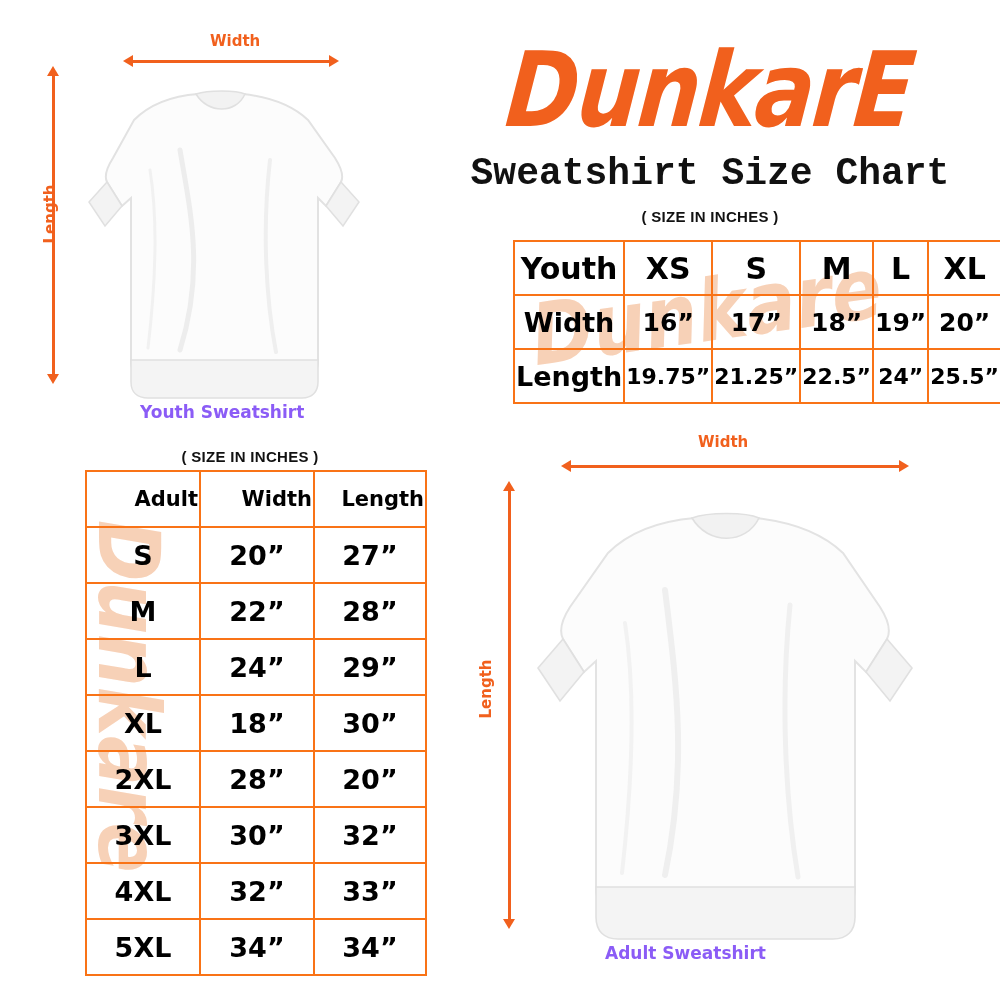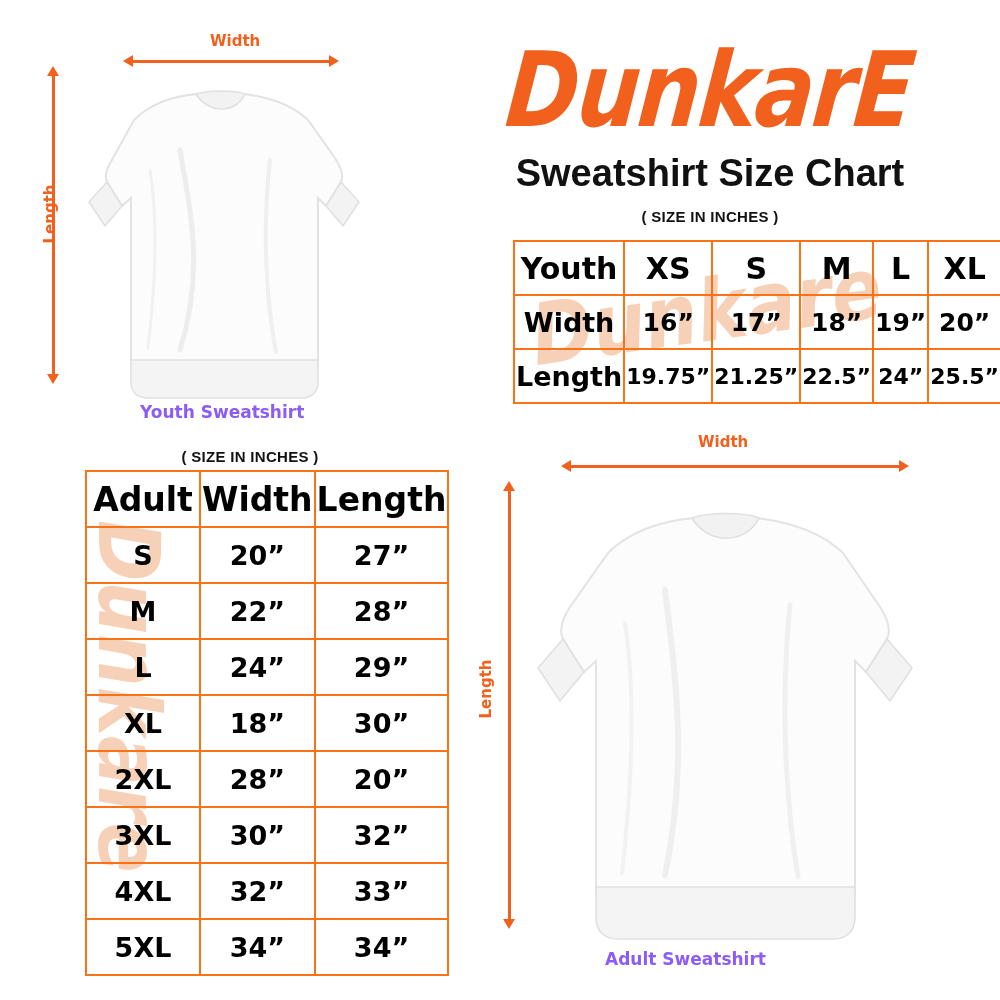--- a/index.html
+++ b/index.html
@@ -40,21 +40,21 @@
     transform-origin: center;
     white-space: nowrap;
   }
   #chart-title {
     left: 430px;
     top: 152px;
     width: 560px;
     text-align: center;
     font-size: 38px;
     font-weight: bold;
-    font-family: Liberation Sans, sans-serif;
+    font-family: Liberation Mono, monospace;
     color: #111111;
   }
   #youth-units {
     left: 430px;
     top: 208px;
     width: 560px;
     text-align: center;
     font-size: 15px;
     font-weight: bold;
     color: #111111;
@@ -126,21 +126,21 @@
   }
   #adult-table { left: 85px; top: 470px; }
   #adult-table td {
     height: 52px;
     font-size: 27px;
     font-weight: bold;
   }
   #adult-table td.c1 { width: 110px; }
   #adult-table td.c2 { width: 110px; }
   #adult-table td.c3 { width: 108px; }
-  #adult-table tr.row-head td { font-size: 33px; }
+  #adult-table tr.row-head td { font-size: 21px; text-align: right; }
 
   
   .shirt-caption {
     font-size: 17px;
     font-weight: bold;
     color: #8b5cf6;
     font-family: "DejaVu Sans", sans-serif;
   }
 
   
@@ -329,14 +329,14 @@
       <path d="M103 214 L124 247 L100 276 L78 243 Z" fill="#f3f3f3" stroke="#e0e0e0" stroke-width="1.6"></path>
       <path d="M427 214 L406 247 L430 276 L452 243 Z" fill="#f3f3f3" stroke="#e0e0e0" stroke-width="1.6"></path>
 
       <path d="M136 462 L395 462 L395 492 C395 506 387 514 373 514 L158 514 C144 514 136 506 136 492 Z" fill="#f4f4f4" stroke="#e0e0e0" stroke-width="1.6"></path>
 
       <path d="M205 165 C216 255 228 340 205 450" fill="none" stroke="#efefef" stroke-width="6" stroke-linecap="round"></path>
       <path d="M330 180 C320 280 326 380 338 452" fill="none" stroke="#f0f0f0" stroke-width="5" stroke-linecap="round"></path>
       <path d="M165 198 C176 270 172 360 162 448" fill="none" stroke="#f2f2f2" stroke-width="4" stroke-linecap="round"></path>
     </g>
   </svg>
-  <div class="abs shirt-caption" style="left:145px;top:518px;width:240px;margin-top:6px;">Adult Sweatshirt</div>
+  <div class="abs shirt-caption" style="left:145px;top:518px;width:240px;">Adult Sweatshirt</div>
 </div>
 
 </body></html>

